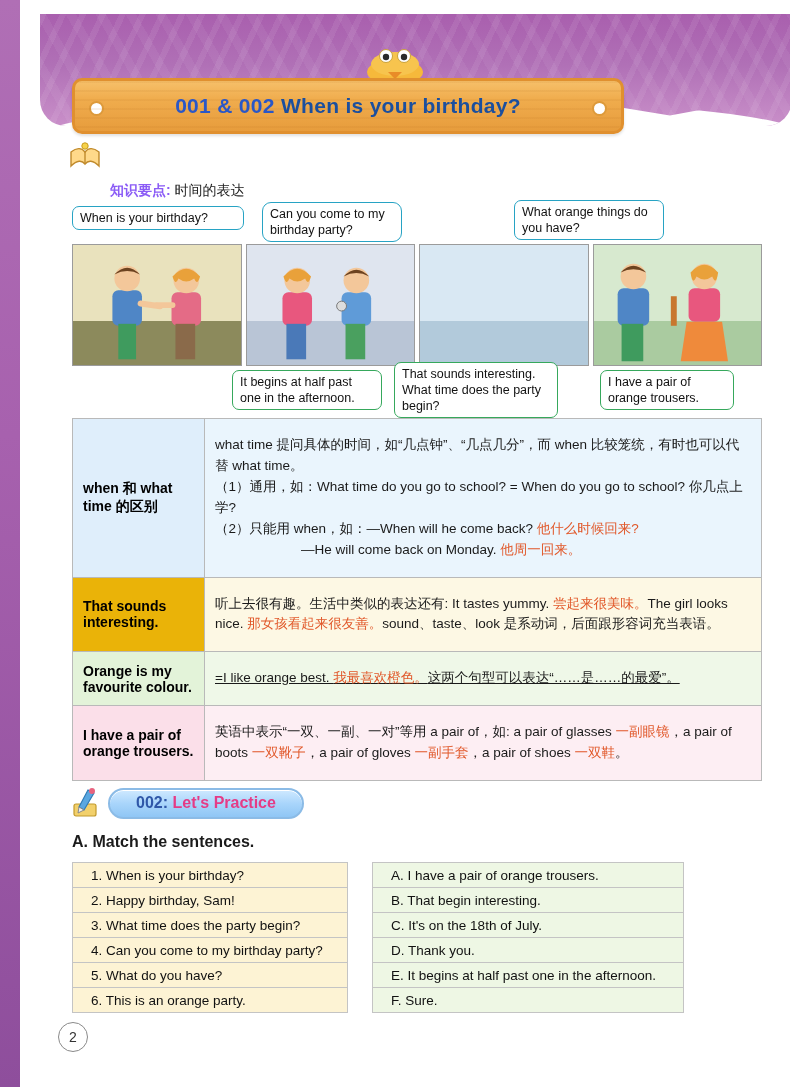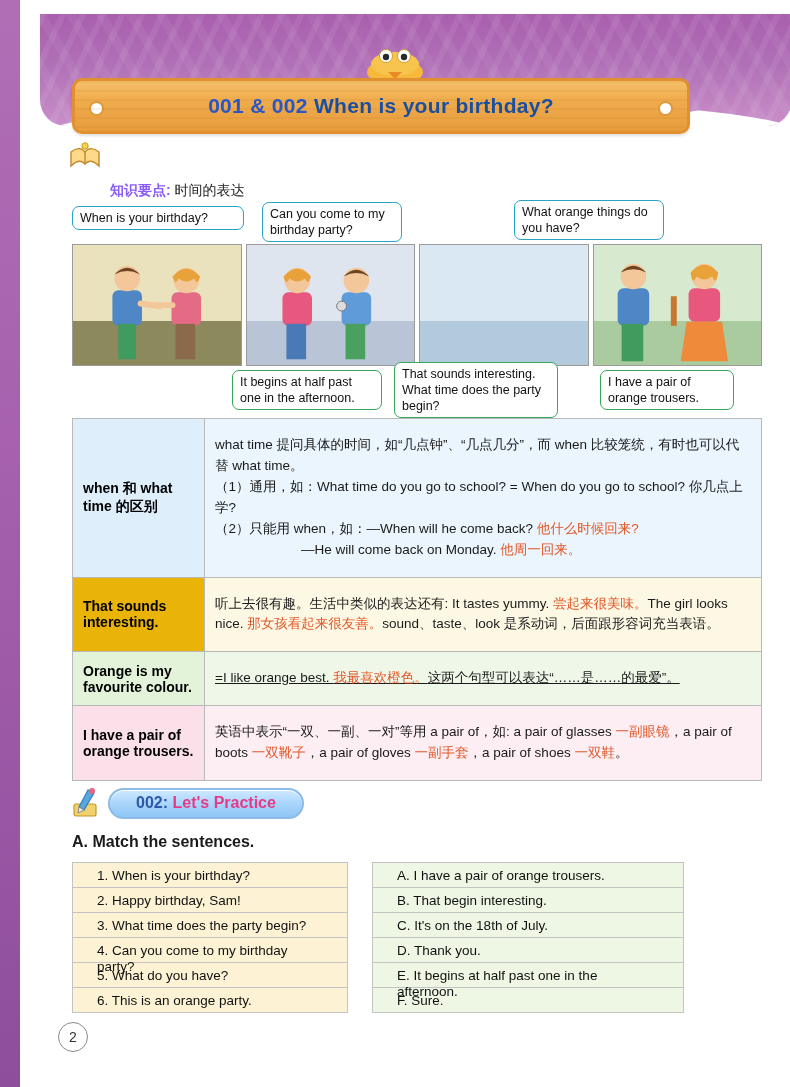--- a/index.html
+++ b/index.html
@@ -36,21 +36,21 @@
   .banner .cloudline {
     position:absolute; bottom:-16px; left:-10px; width:790px; height:44px;
     background:#fff;
     border-radius: 50% 50% 0 0 / 100% 100% 0 0;
     clip-path: polygon(0 40%,3% 22%,8% 40%,13% 18%,19% 38%,25% 20%,31% 40%,37% 22%,43% 42%,50% 20%,57% 40%,63% 22%,69% 42%,75% 22%,81% 40%,87% 20%,93% 40%,97% 26%,100% 42%,100% 100%,0 100%);
   }
   
   .bird { position:absolute; left:50%; transform:translateX(-50%); top:42px; width:80px; height:44px; }
   
   .plate {
-    position:absolute; left:52px; top:78px; width:618px; height:56px;
+    position:absolute; left:52px; top:78px; width:552px; height:56px;
     background: linear-gradient(to bottom,#f6c06a 0%, #f0ad4e 35%, #e79c3c 100%);
     border:3px solid #e0902f; border-radius:10px;
     box-shadow: 0 2px 3px rgba(0,0,0,.12);
     display:flex; align-items:center; justify-content:center;
   }
   .plate::before, .plate::after {
     content:""; position:absolute; top:50%; width:11px; height:11px;
     margin-top:-5px; border-radius:50%;
     background:#fff; border:2px solid #dd9a3b;
   }
@@ -106,21 +106,21 @@
   .r3 .c1 { background:#e3f3d9; } .r3 .c2 { background:#eff8e8;text-decoration:underline; }
   .r4 .c1 { background:#fbdfe9; } .r4 .c2 { background:#fdeef3; }
   .cn { color:#e1582a; }
 
   
   .amatch { position:absolute; left:52px; top:833px; font-size:16px; font-weight:bold; color:#1b1b1b; }
   .cols { position:absolute; left:52px; top:862px; width:690px; display:flex; gap:24px; }
   .col { width:276px; }
   .col.right { width:312px; }
   .qrow, .arow {
-    border:1px solid #c4c4c4; padding:5px 24px; font-size:13.5px; color:#111;
+    border:1px solid #c4c4c4; padding:5px 18px; font-size:13.5px; color:#111;
     margin-bottom:-1px; height:26px; line-height:16px;
   }
   .qrow { background:#fdf3d4; }
   .arow { background:#eef7e4; }
 
   .pagenum {
     position:absolute; left:38px; top:1022px; width:30px; height:30px;
     border:1.5px solid #8a8a8a; border-radius:50%;
     display:flex; align-items:center; justify-content:center;
     font-size:14px; color:#333;
@@ -162,21 +162,21 @@
       <circle cx="17" cy="6" r="3.2" fill="#f6d24a" stroke="#c99b1f" stroke-width="1"></circle>
     </svg>
   </div>
 
   <div class="kp" style="left:90px; top:182px;">
     <span class="k">知识要点:</span>
     <span class="v">时间的表达</span>
   </div>
 
   <div class="sp" style="left:52px; top:206px; width:172px;">When is your birthday?</div>
-  <div class="sp" style="left:242px; top:202px; width:140px;">Can you come to my birthday party?</div>
+  <div class="sp" style="left:242px; top:202px; width:140px;border-radius:9px;">Can you come to my birthday party?</div>
   <div class="sp" style="left:494px; top:200px; width:150px;">What orange things do you have?</div>
 
   <div class="comics">
 
     <div class="panel">
       <div class="bg-top" style="background:#e9e2bd;"></div>
       <div class="bg-bot" style="background:#8c8a5c;"></div>
       <svg viewBox="0 0 170 122" style="position:absolute;inset:0;">
 
         <rect x="40" y="46" width="30" height="36" rx="6" fill="#4f86c6"></rect>

